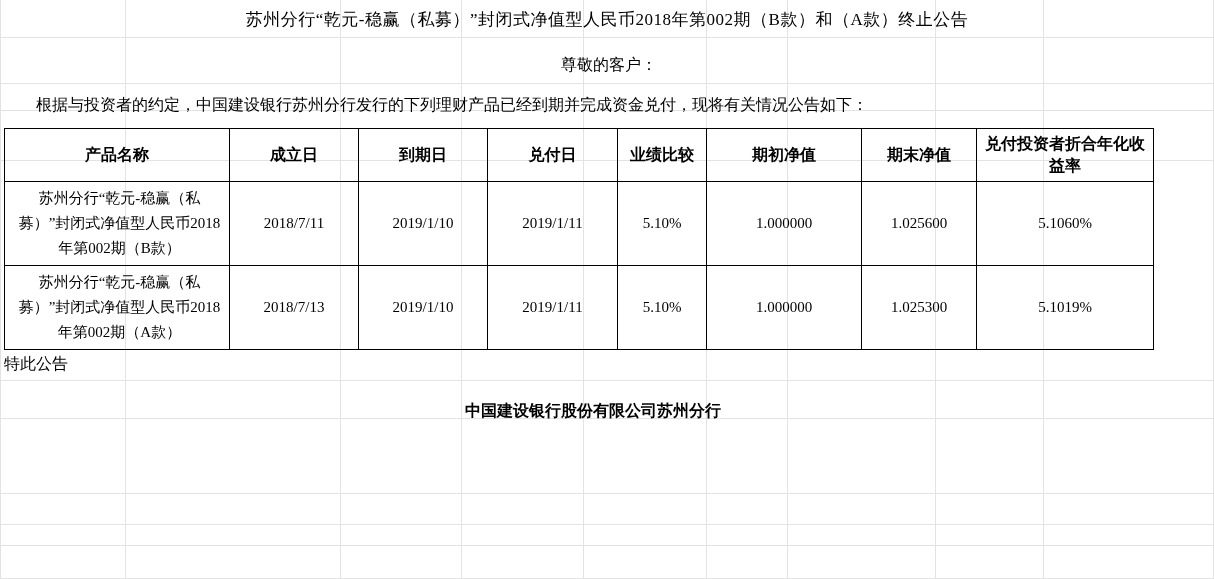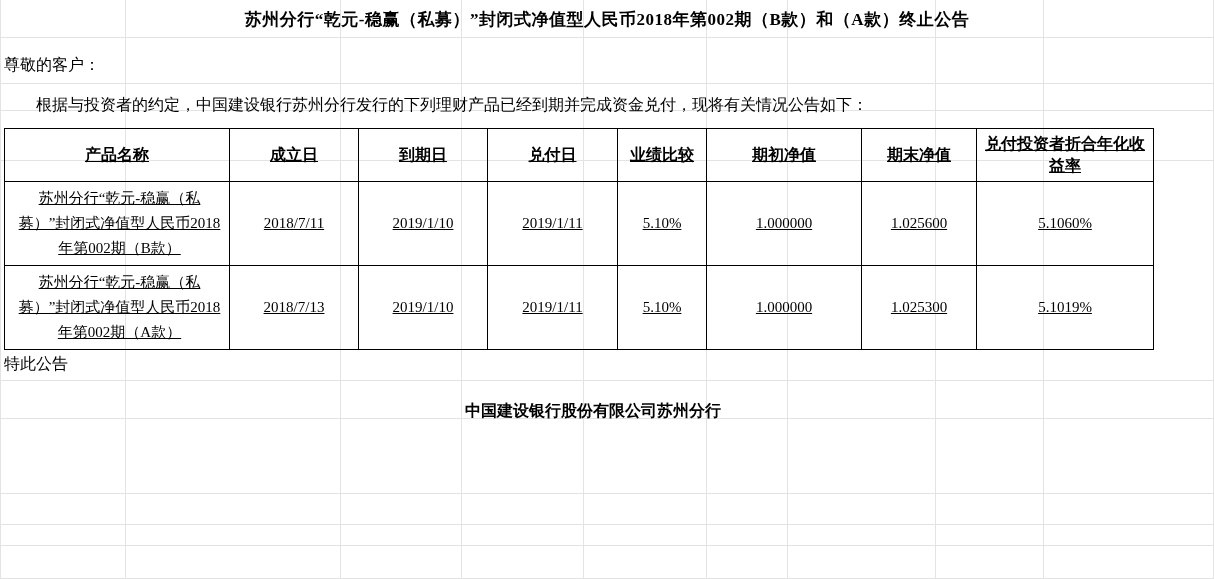--- a/index.html
+++ b/index.html
@@ -38,51 +38,51 @@
     width: 1px;
     height: 579px;
     background: #e3e3e3;
   }
   .content {
     position: relative;
     z-index: 2;
   }
   .doc-title {
     text-align: center;
-    font-weight: bold;
+    font-weight: normal;
     font-size: 17px;
     letter-spacing: 0.5px;
     padding-top: 8px;
     padding-bottom: 8px;
     white-space: nowrap;
   }
   .salutation {
     font-size: 16px;
     padding-left: 4px;
     padding-top: 16px;
     padding-bottom: 14px;
+    text-align: center;
   }
   .para {
     font-size: 16px;
     line-height: 30px;
     padding-left: 4px;
     text-align: justify;
   }
   .para .indent {
     display: inline-block;
     width: 2em;
   }
   .table-wrap {
     padding: 8px 4px 0 4px;
   }
   table.product-table {
     border-collapse: collapse;
     width: 1026px;
     table-layout: fixed;
-    text-decoration: underline;
   }
   table.product-table th,
   table.product-table td {
     border: 1px solid #000000;
     font-size: 15px;
     padding: 4px 3px;
     text-align: center;
     vertical-align: middle;
   }
   table.product-table th {

